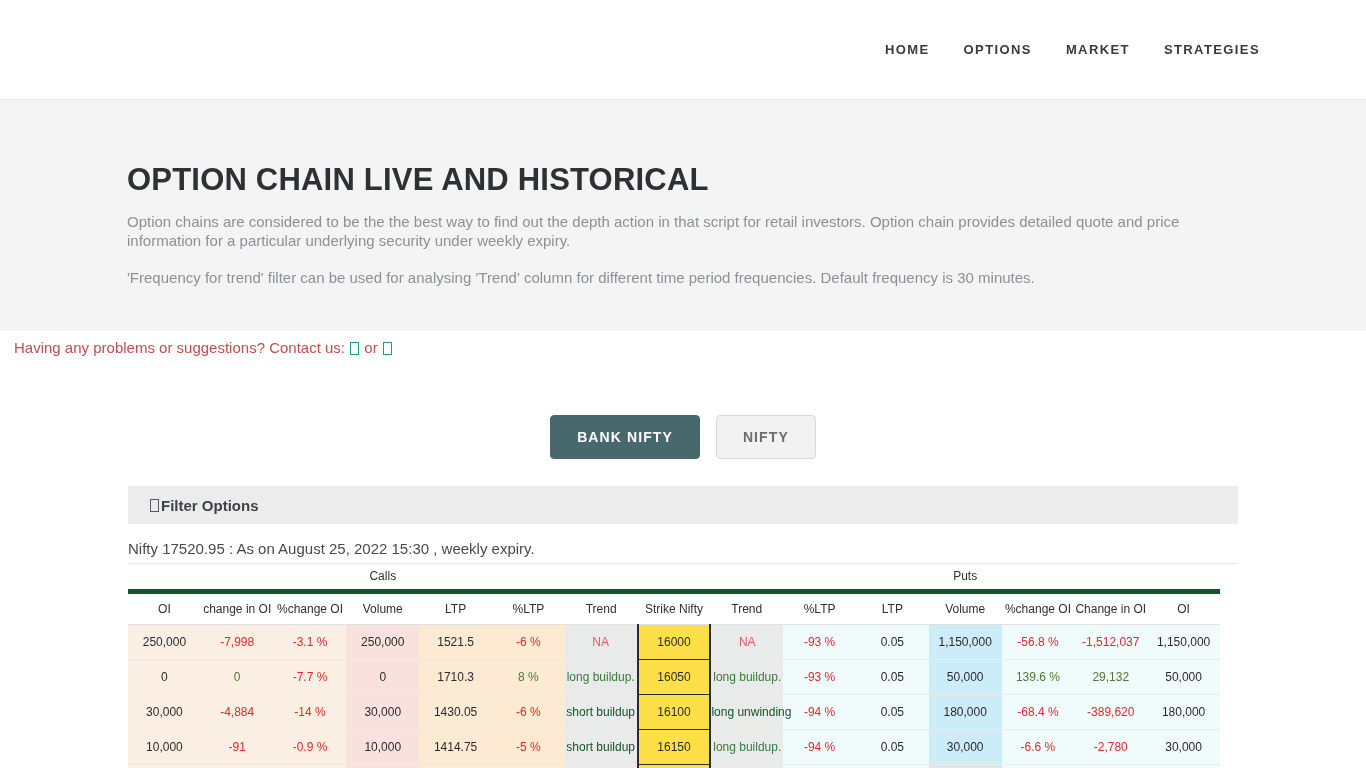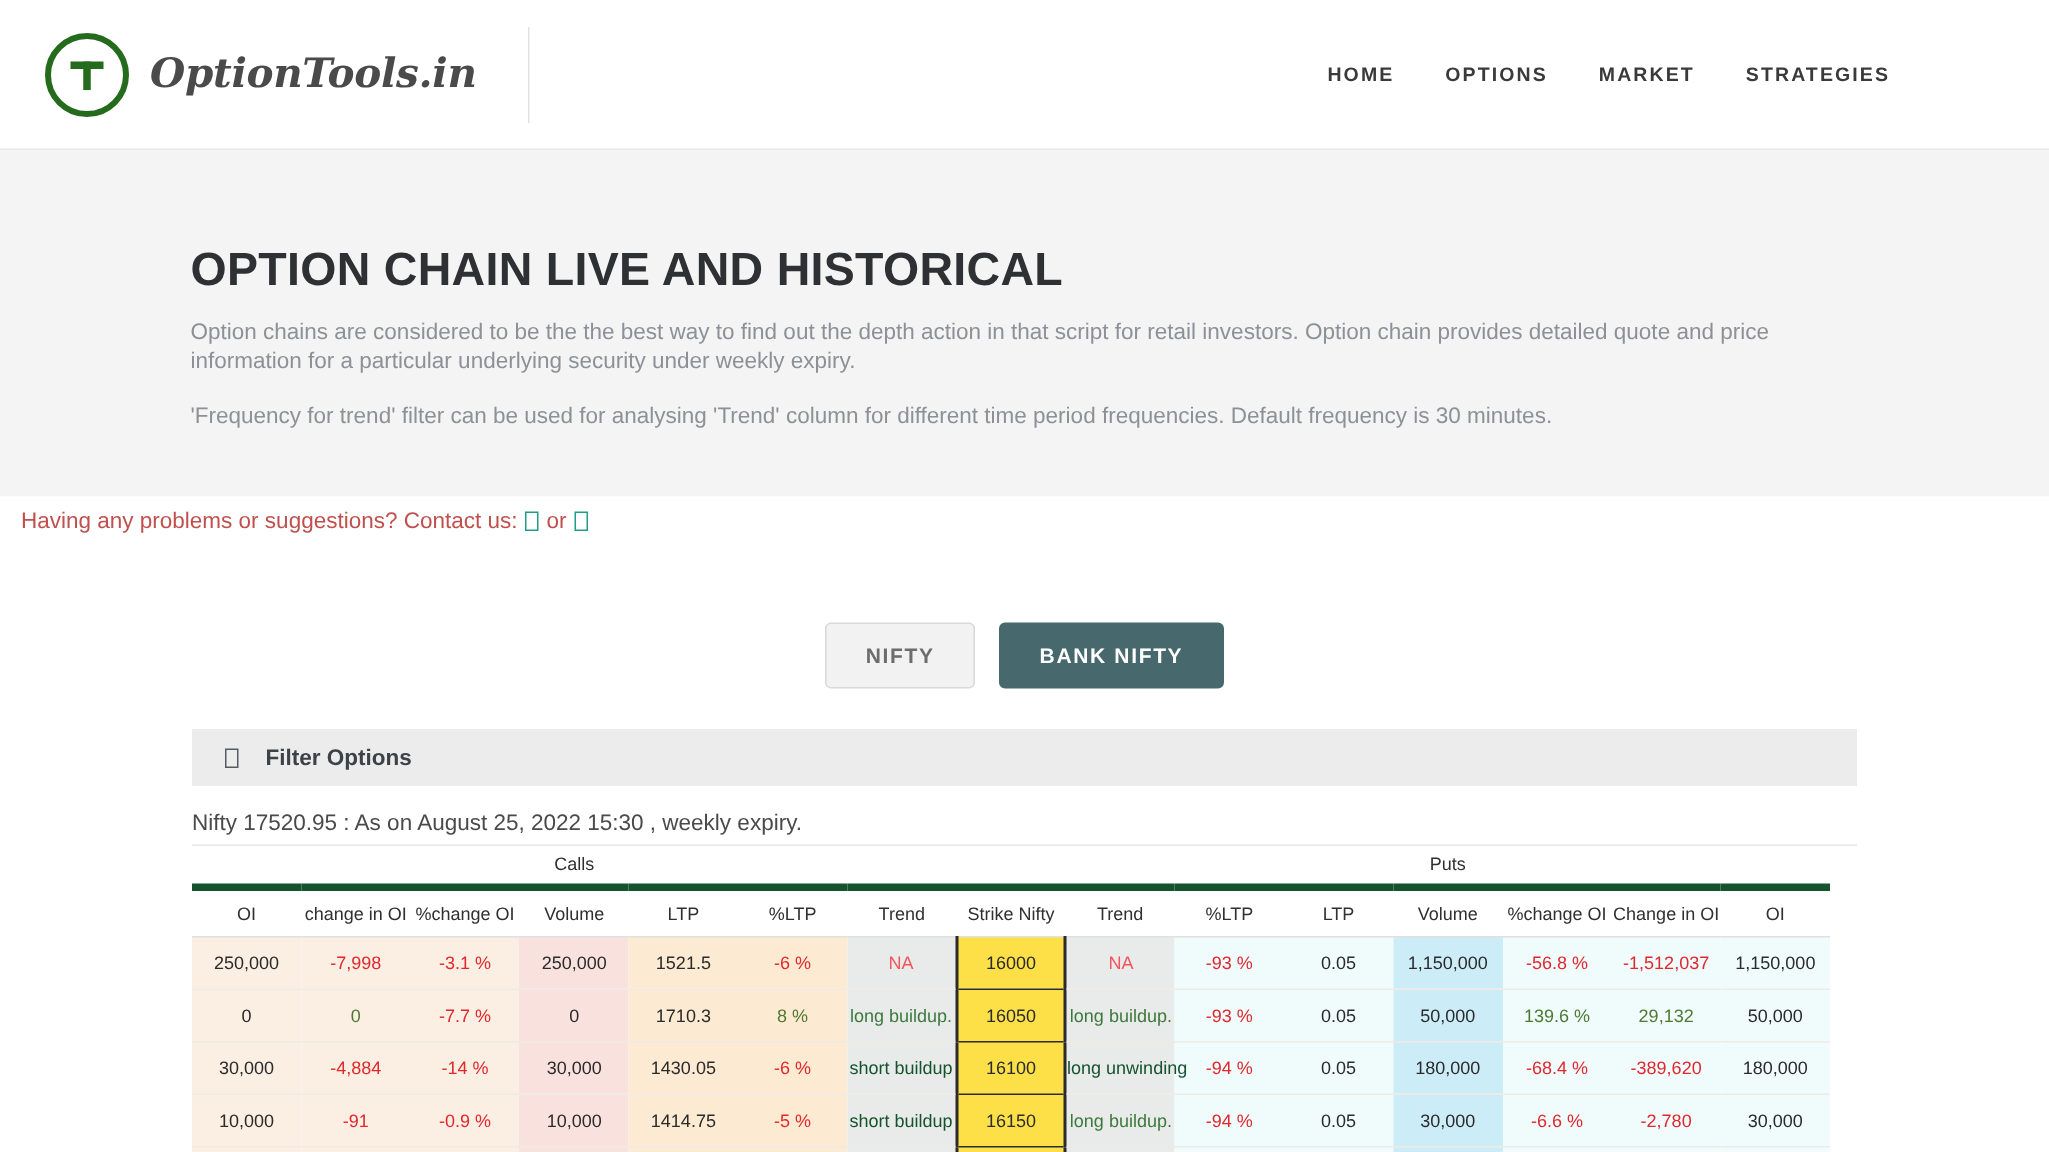--- a/index.html
+++ b/index.html
@@ -137,21 +137,21 @@
   }
 
   
   .content-wrap { padding: 0 128px; }
   .filter-bar {
     margin-top: 27px;
     background: #ececec;
     height: 38px;
     display: flex;
     align-items: center;
-    gap: 18px;
+    gap: 2px;
     padding: 0 22px;
     cursor: pointer;
   }
   .filter-bar .tofu-dark {
     display: inline-block;
     width: 9px; height: 13px;
     border: 1px solid #565b63;
   }
   .filter-label {
     font-size: 15px;
@@ -227,29 +227,20 @@
   .p-pcoi    { background: #f0fbfc; }
   .p-coi     { background: #f0fbfc; }
   .p-oi      { background: #f0fbfc; }
 
   tbody tr { border-bottom: 1px solid #f0eae4; }
 </style>
 </head>
 <body>
 
 <div class="navbar">
-  <div class="brand">
-    <span class="logo-mark">
-      <svg width="30" height="30" viewBox="0 0 30 30" aria-hidden="true">
-        <rect x="4" y="6" width="22" height="5" fill="#256b1e"></rect>
-        <rect x="12.5" y="6" width="5" height="19" fill="#256b1e"></rect>
-      </svg>
-    </span>
-    <span class="brand-name">OptionTools.in</span>
-  </div>
   <div class="nav-links">
     <a class="nav-link">HOME</a>
     <a class="nav-link">OPTIONS</a>
     <a class="nav-link">MARKET</a>
     <a class="nav-link">STRATEGIES</a>
   </div>
 </div>
 
 <div class="hero">
   <div class="hero-inner">
@@ -262,22 +253,22 @@
 <div class="contact-strip">
   <span class="contact-text">
     <span>Having any problems or suggestions? Contact us:</span>
     <span class="tofu"></span>
     <span>or</span>
     <span class="tofu"></span>
   </span>
 </div>
 
 <div class="tabs">
+  <button class="tab-btn active">BANK NIFTY</button>
   <button class="tab-btn">NIFTY</button>
-  <button class="tab-btn active">BANK NIFTY</button>
 </div>
 
 <div class="content-wrap">
 
   <div class="filter-bar">
     <span class="tofu-dark"></span>
     <span class="filter-label">Filter Options</span>
   </div>
 
   <div class="status-line">Nifty 17520.95 : As on August 25, 2022 15:30 , weekly expiry.</div>

